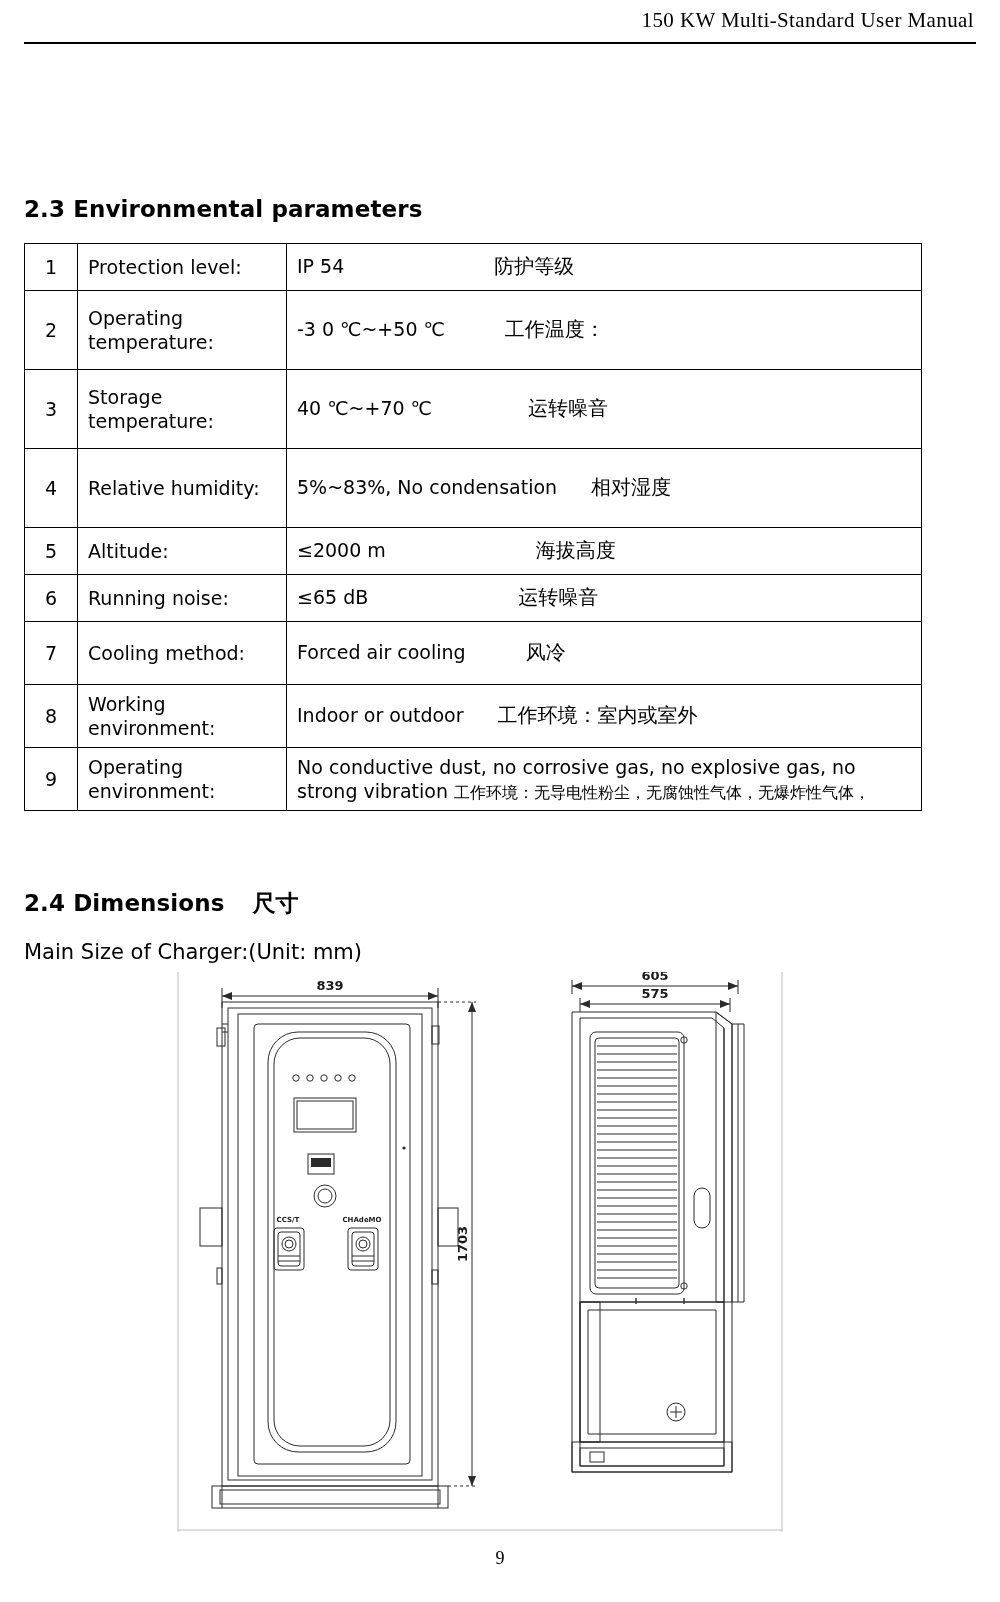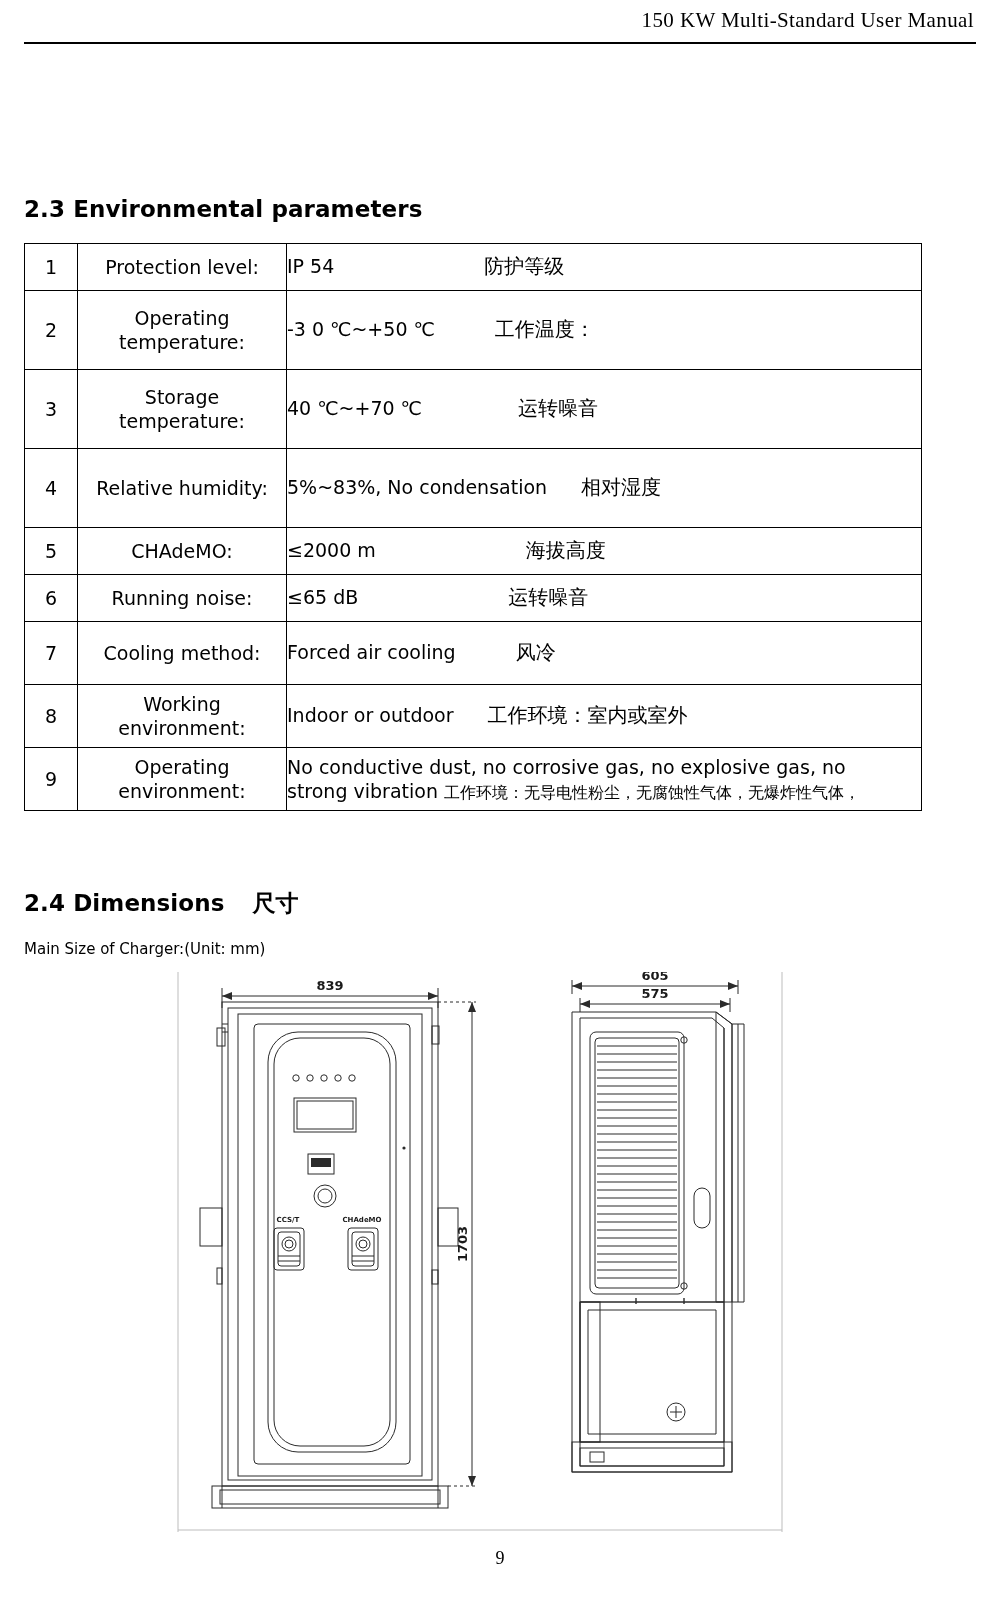--- a/index.html
+++ b/index.html
@@ -82,24 +82,23 @@
     line-height: 1.28;
     vertical-align: middle;
   }
   .param-table td.c-num {
     width: 52px;
     text-align: center;
     padding: 0;
   }
   .param-table td.c-label {
     width: 188px;
-    text-align: center;
   }
   .param-table td.c-value {
-    padding-left: 0;
+    padding-left: 10px;
   }
   .row-tall td { height: 78px; }
   .row-short td { height: 46px; }
   .row-mid td { height: 62px; }
 
   .val-en { white-space: nowrap; }
   .val-cn {
     font-family: "DejaVu Sans", sans-serif;
     font-size: 20px;
   }
@@ -112,21 +111,21 @@
   .cn-small {
     font-size: 16px;
     font-family: "DejaVu Sans", sans-serif;
   }
 
   
   .caption {
     position: absolute;
     left: 24px;
     top: 940px;
-    font-size: 15px;
+    font-size: 21px;
   }
 
   
   .drawing {
     position: absolute;
     left: 176px;
     top: 972px;
     width: 608px;
     height: 560px;
     font-weight: bold;
@@ -187,21 +186,21 @@
       <tr class="row-tall">
         <td class="c-num">4</td>
         <td class="c-label">Relative humidity:</td>
         <td class="c-value">
           <span class="val-en">5%~83%, No condensation</span><span class="gap-sm"></span><span class="val-cn">相对湿度</span>
         </td>
       </tr>
 
       <tr class="row-short">
         <td class="c-num">5</td>
-        <td class="c-label">CHAdeMO:</td>
+        <td class="c-label">Altitude:</td>
         <td class="c-value">
           <span class="val-en">≤2000 m</span><span class="gap-xl"></span><span class="val-cn">海拔高度</span>
         </td>
       </tr>
 
       <tr class="row-short">
         <td class="c-num">6</td>
         <td class="c-label">Running noise:</td>
         <td class="c-value">
           <span class="val-en">≤65 dB</span><span class="gap-xl"></span><span class="val-cn">运转噪音</span>

